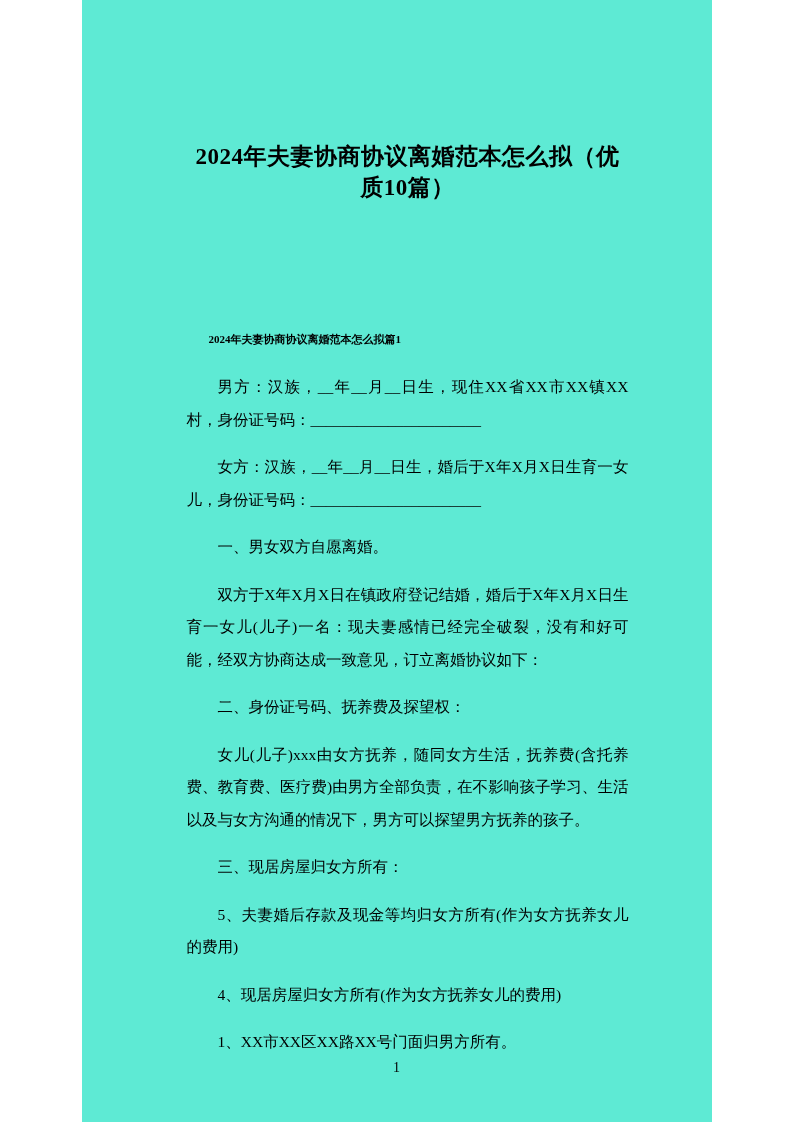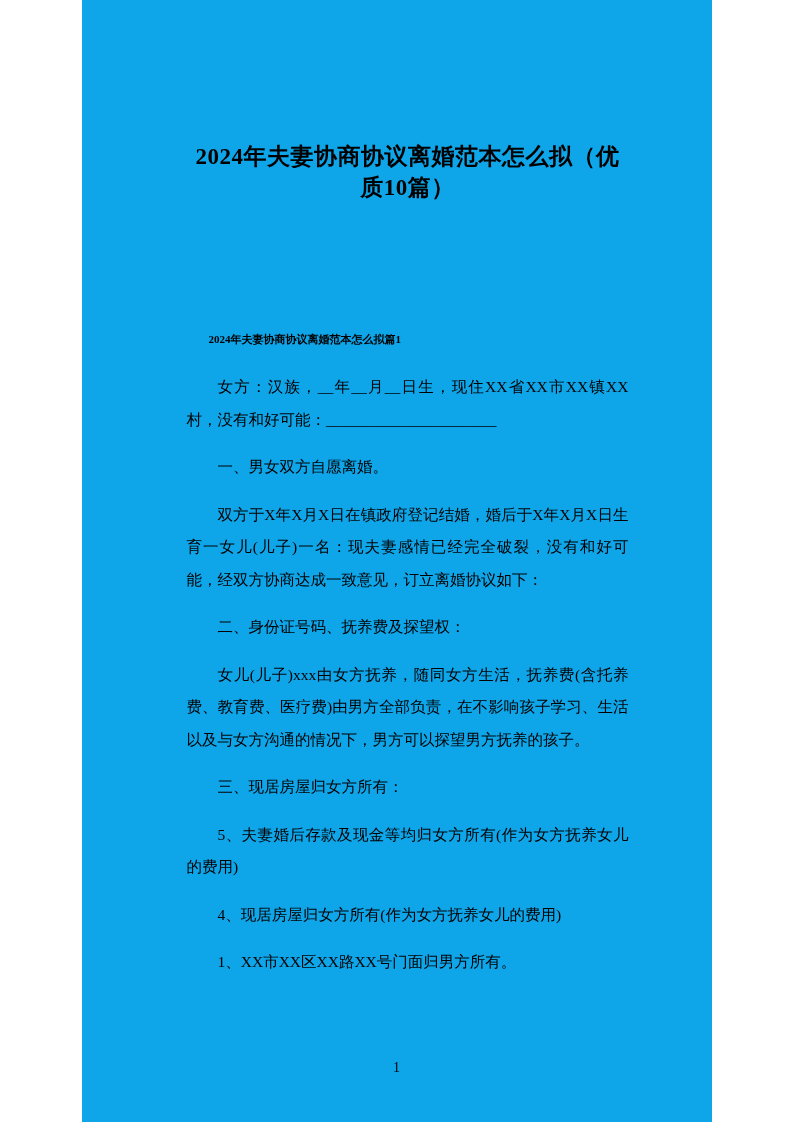--- a/index.html
+++ b/index.html
@@ -5,21 +5,21 @@
   html, body {
     margin: 0;
     padding: 0;
     background: #ffffff;
   }
   .page {
     position: relative;
     width: 630px;
     height: 1122px;
     margin: 0 auto;
-    background: #0ea5e9;
+    background: #5eead4;
     color: #000000;
     font-family: "Liberation Serif", "DejaVu Serif", serif;
     overflow: hidden;
     box-sizing: border-box;
   }
   .content {
     box-sizing: border-box;
     padding: 141px 83px 0 105px;
   }
   .doc-title {
@@ -57,21 +57,22 @@
 </style>
 </head>
 <body>
 
 <div class="page">
   <div class="content">
     <h1 class="doc-title">2024年夫妻协商协议离婚范本怎么拟（优质10篇）</h1>
 
     <h2 class="section-heading">2024年夫妻协商协议离婚范本怎么拟篇1</h2>
 
-    <p class="para">女方：汉族，__年__月__日生，现住XX省XX市XX镇XX村，没有和好可能：______________________</p>
+    <p class="para">男方：汉族，__年__月__日生，现住XX省XX市XX镇XX村，身份证号码：______________________</p>
+    <p class="para">女方：汉族，__年__月__日生，婚后于X年X月X日生育一女儿，身份证号码：______________________</p>
     <p class="para">一、男女双方自愿离婚。</p>
     <p class="para">双方于X年X月X日在镇政府登记结婚，婚后于X年X月X日生育一女儿(儿子)一名：现夫妻感情已经完全破裂，没有和好可能，经双方协商达成一致意见，订立离婚协议如下：</p>
     <p class="para">二、身份证号码、抚养费及探望权：</p>
     <p class="para">女儿(儿子)xxx由女方抚养，随同女方生活，抚养费(含托养费、教育费、医疗费)由男方全部负责，在不影响孩子学习、生活以及与女方沟通的情况下，男方可以探望男方抚养的孩子。</p>
     <p class="para">三、现居房屋归女方所有：</p>
     <p class="para">5、夫妻婚后存款及现金等均归女方所有(作为女方抚养女儿的费用)</p>
     <p class="para">4、现居房屋归女方所有(作为女方抚养女儿的费用)</p>
     <p class="para">1、XX市XX区XX路XX号门面归男方所有。</p>
   </div>
 

